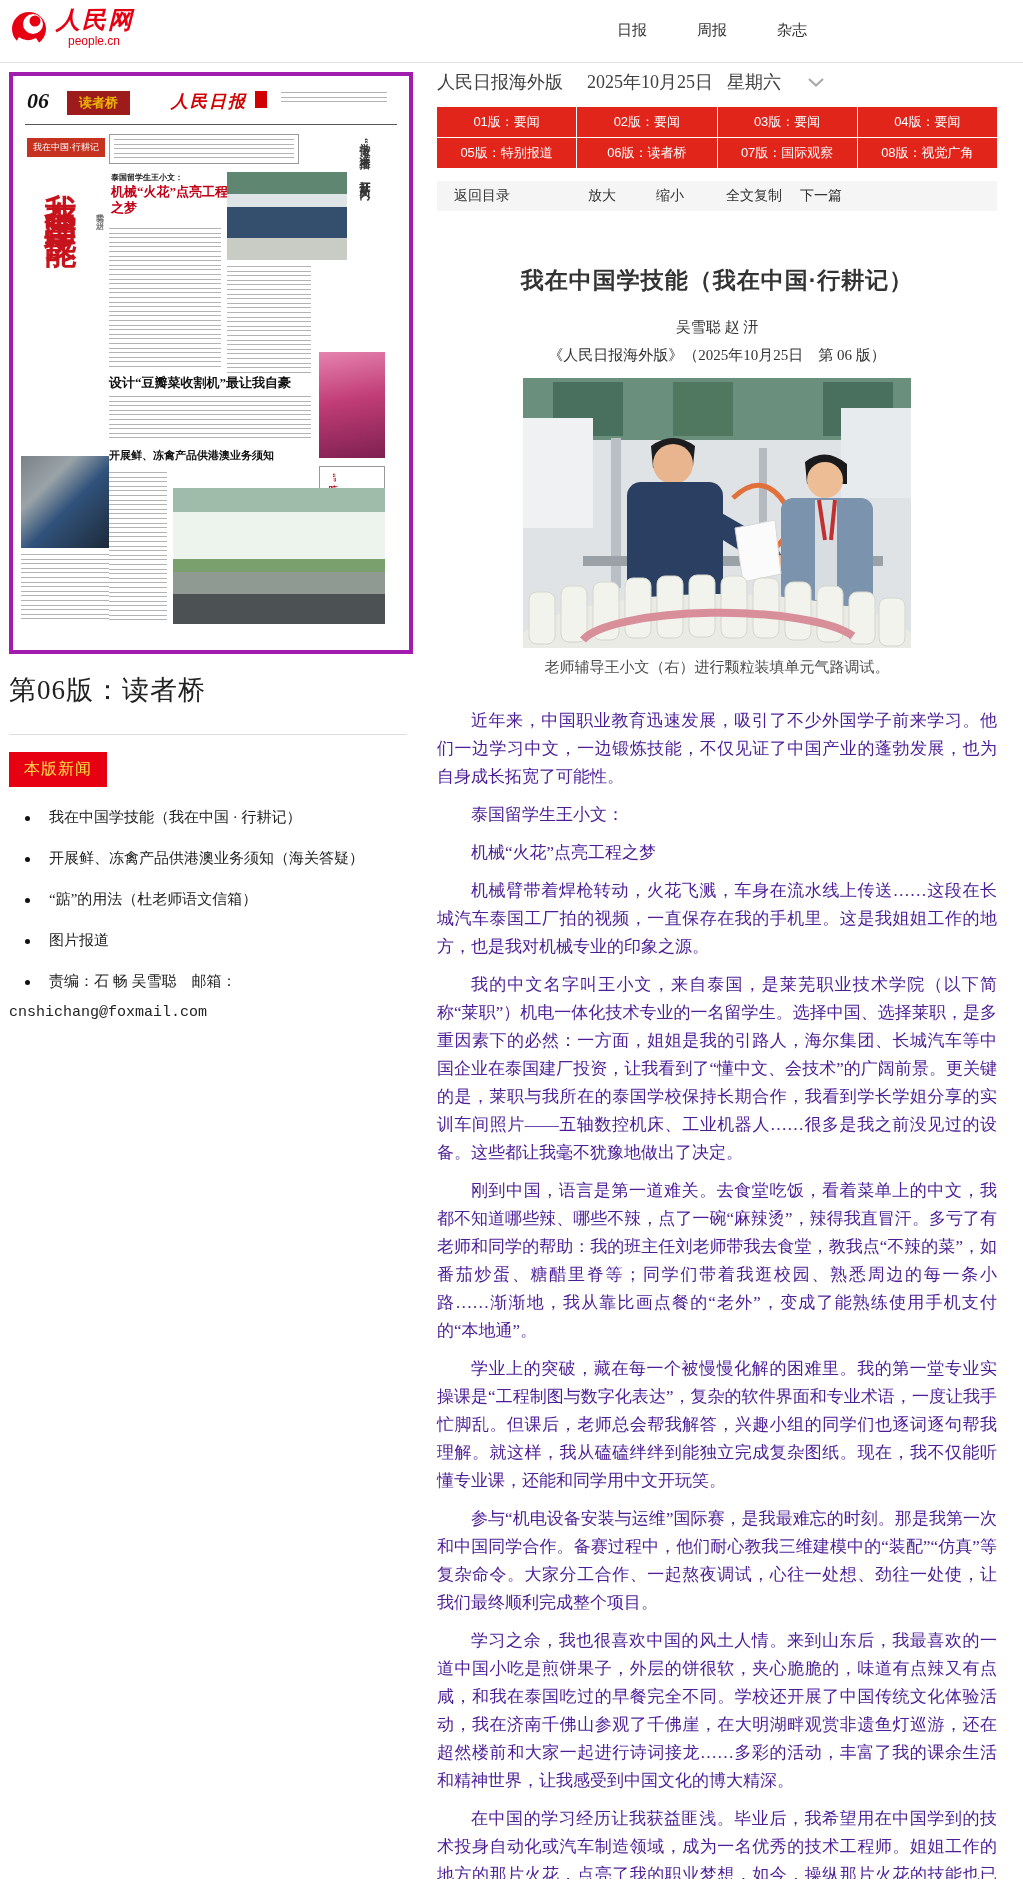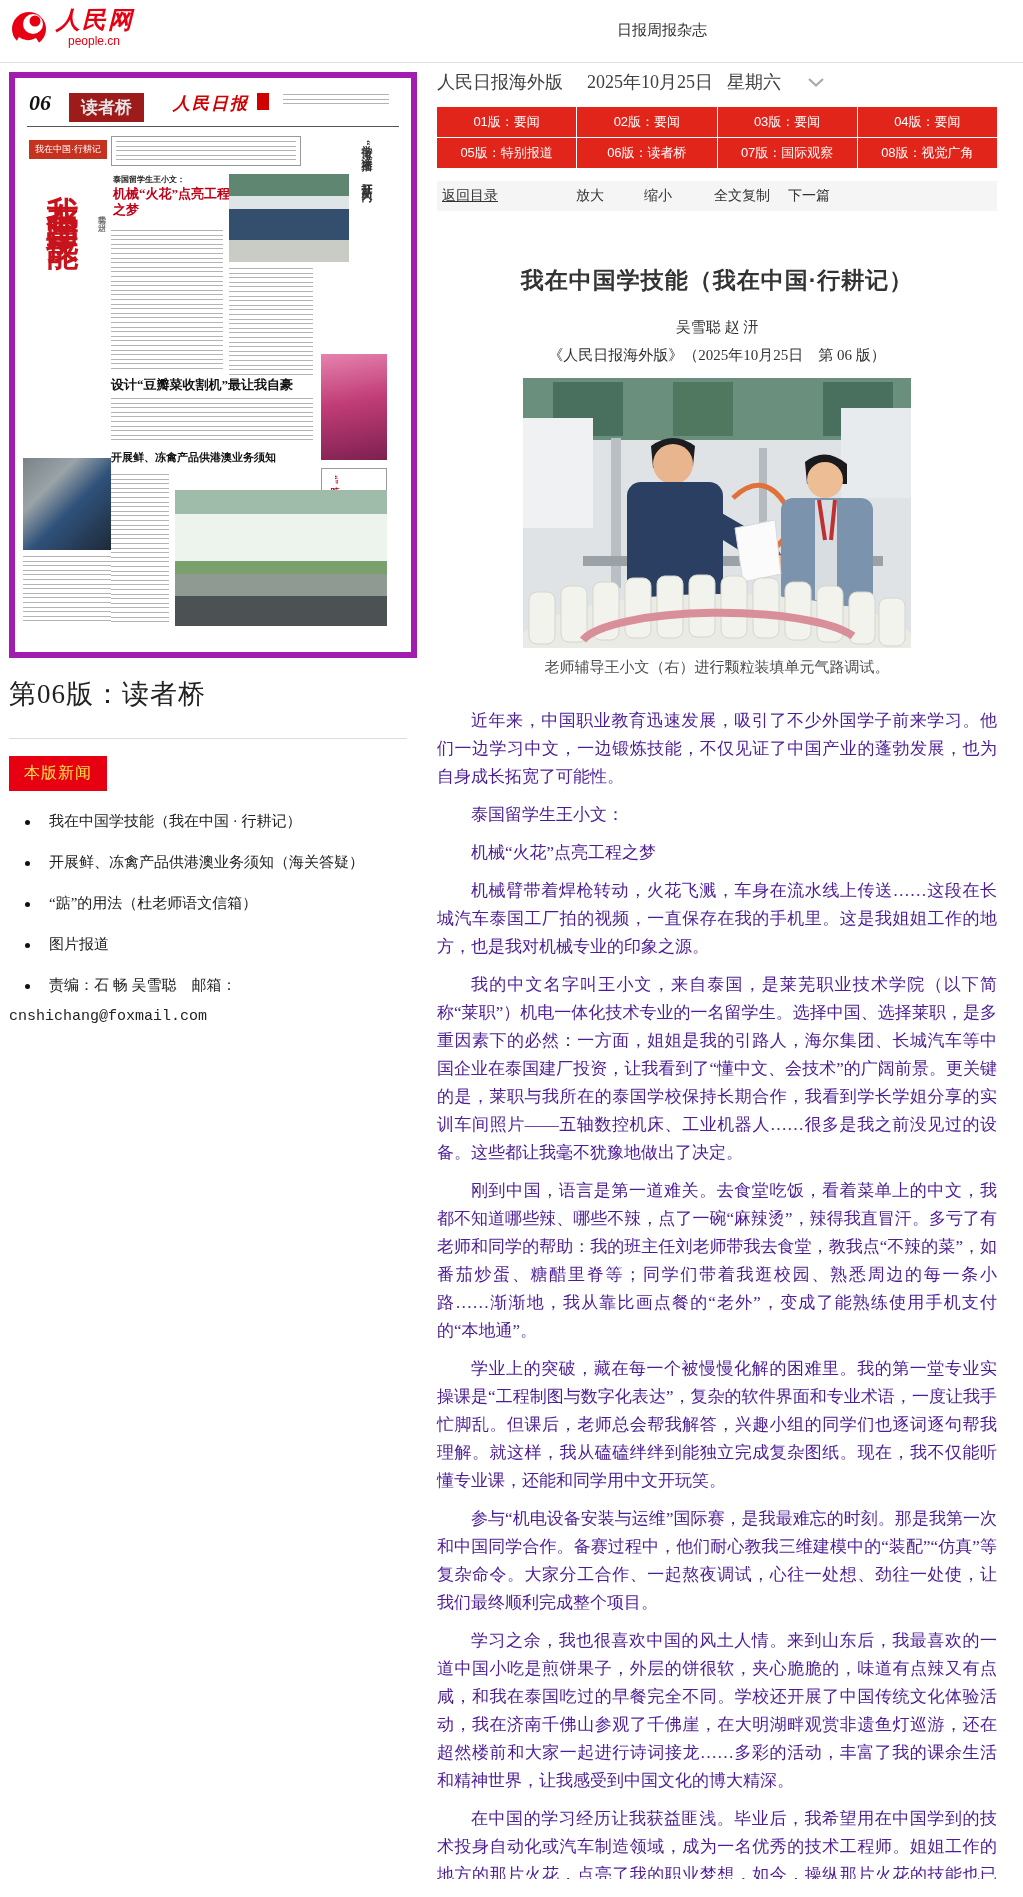--- a/index.html
+++ b/index.html
@@ -5,29 +5,29 @@
   html,body{margin:0;padding:0;background:#fff;}
   body{font-family:"Liberation Sans",sans-serif;color:#333;}
   .page{position:relative;width:1023px;height:1879px;margin:0 auto;background:#fff;overflow:hidden;}
 
   
   .hdr{position:absolute;top:0;left:0;width:100%;height:62px;background:#fff;border-bottom:1px solid #e4e4e4;}
   .logo{position:absolute;left:10px;top:8px;display:flex;align-items:flex-start;}
   .logo-txt{margin-left:6px;line-height:1;}
   .logo-cn{font-size:24px;font-weight:bold;font-style:italic;color:#e60012;letter-spacing:2px;font-family:"Liberation Serif",serif;}
   .logo-en{font-size:12px;color:#e60012;margin-top:3px;padding-left:12px;}
-  .hnav{position:absolute;left:617px;top:21px;display:flex;font-size:15px;color:#333;}
+  .hnav{position:absolute;left:617px;top:21px;display:flex;gap:50px;font-size:15px;color:#333;}
   .hnav span{cursor:pointer;}
 
   
   .sidebar{position:absolute;left:9px;top:72px;width:398px;}
-  .thumb{position:relative;width:396px;height:574px;border:6px solid #a21caf;background:#fff;cursor:pointer;overflow:hidden;}
+  .thumb{position:relative;width:396px;height:574px;border:4px solid #a21caf;background:#fff;cursor:pointer;overflow:hidden;}
   .thumb *{position:absolute;}
   .t-pageno{left:14px;top:12px;font:italic bold 22px "Liberation Serif",serif;color:#111;}
-  .t-section{left:54px;top:15px;background:#9e1b1b;color:#e5e5e5;font-size:17px;font-weight:bold;padding:3px 12px;}
+  .t-section{left:54px;top:15px;background:#9e1b1b;color:#eab308;font-size:13px;font-weight:bold;padding:3px 12px;}
   .t-mast{left:158px;top:14px;color:#d10000;font:bold 17px "Liberation Serif",serif;letter-spacing:2px;font-style:italic;}
   .t-mastbox{left:242px;top:15px;width:12px;height:17px;background:#d10000;}
   .t-dateinfo{left:268px;top:16px;width:106px;height:13px;}
   .tl{background:repeating-linear-gradient(180deg,#9a9a9a 0,#9a9a9a 1px,transparent 1px,transparent 4.6px);opacity:.75;}
   .t-rule{left:12px;top:48px;width:372px;height:1px;background:#555;}
   .t-tag{left:14px;top:62px;background:#c5321f;color:#fff;font-size:9px;padding:3px 6px;white-space:nowrap;}
   .t-vtitle{left:26px;top:92px;height:276px;writing-mode:vertical-rl;font:bold 32px "Liberation Serif",serif;color:#c7141c;letter-spacing:7px;}
   .t-vauth{left:80px;top:132px;height:80px;writing-mode:vertical-rl;font-size:8px;color:#666;}
   .t-introbox{left:96px;top:58px;width:190px;height:30px;border:1px solid #999;box-sizing:border-box;}
   .t-introbox i{position:absolute;inset:4px;display:block;}
@@ -59,21 +59,21 @@
   
   .main{position:absolute;left:437px;top:70px;width:560px;}
   .edition{display:flex;align-items:center;font:18px "Liberation Serif",serif;color:#404040;}
   .edition .ed-name{margin-right:24px;}
   .edition .ed-date{margin-right:14px;}
   .edition .chev{margin-left:26px;cursor:pointer;display:inline-flex;}
   .grid{margin-top:13px;display:grid;grid-template-columns:repeat(4,1fr);gap:1px;}
   .gcell{background:#e1251b;color:#fff;font-size:13px;height:30px;line-height:30px;text-align:center;cursor:pointer;white-space:nowrap;overflow:hidden;}
   .toolbar{margin-top:13px;background:#f5f5f5;height:30px;display:flex;align-items:center;font-size:14px;color:#333;}
   .toolbar span{cursor:pointer;}
-  .tb0{margin-left:5px;text-decoration:underline;}.tb1{margin-left:78px;}.tb2{margin-left:40px;}.tb3{margin-left:42px;}.tb-next{margin-left:18px;}
+  .tb0{margin-left:17px;}.tb1{margin-left:78px;}.tb2{margin-left:40px;}.tb3{margin-left:42px;}.tb-next{margin-left:18px;}
   .a-title{margin-top:54px;text-align:center;font-size:23px;font-weight:bold;color:#333;letter-spacing:1px;}
   .a-authors{margin-top:22px;text-align:center;font:15px "Liberation Serif",serif;color:#333;}
   .a-source{margin-top:9px;text-align:center;font:15px "Liberation Serif",serif;color:#333;}
   .a-photo{margin:13px 0 0 86px;width:388px;height:270px;display:block;}
   .a-caption{margin-top:10px;text-align:center;font:15px "Liberation Serif",serif;color:#4d4d4d;}
   .a-body{margin-top:30px;}
   .a-body p{font:17px "Liberation Serif",serif;line-height:28px;color:#4c1d95;text-align:justify;text-indent:2em;margin:10px 0;}
 </style>
 </head>
 <body>

